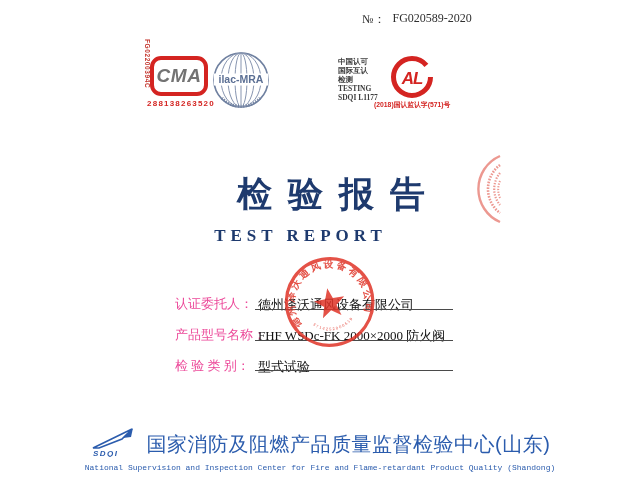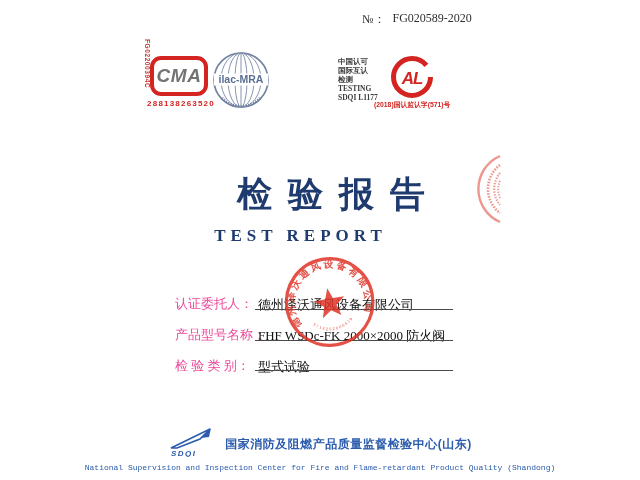--- a/index.html
+++ b/index.html
@@ -49,21 +49,21 @@
   
   .field-label{position:absolute; left:175px; font-size:13px; color:#ec4899; white-space:pre;}
   .field-value{position:absolute; left:258px; font-size:13px; color:#111; white-space:nowrap;}
   .underline{position:absolute; left:255px; width:198px; height:1px; background:#4a4a4a;}
   
   .stamp{position:absolute; left:283px; top:255px; opacity:.85; transform:rotate(-10deg); z-index:5; pointer-events:none;}
   .partial-stamp{position:absolute; left:458px; top:153px; opacity:.55; z-index:4; pointer-events:none;}
   
   .footer{position:absolute; left:0; top:427px; width:640px; display:flex; flex-direction:column; align-items:center;}
   .footer-row{display:flex; align-items:center; gap:9px;}
-  .footer-zh{font-size:12px; font-weight:700; color:#2b5cad; letter-spacing:.5px;
+  .footer-zh{font-size:20px; font-weight:400; color:#2b5cad; letter-spacing:.5px;
     font-family:"Liberation Sans", sans-serif;}
   .footer-en{margin-top:2px; font-size:8px; color:#2b5cad; font-family:Liberation Mono, monospace;}
 </style>
 </head>
 <body>
 
 <div class="page">
 
   <div class="report-no">
     <span>№：</span>

